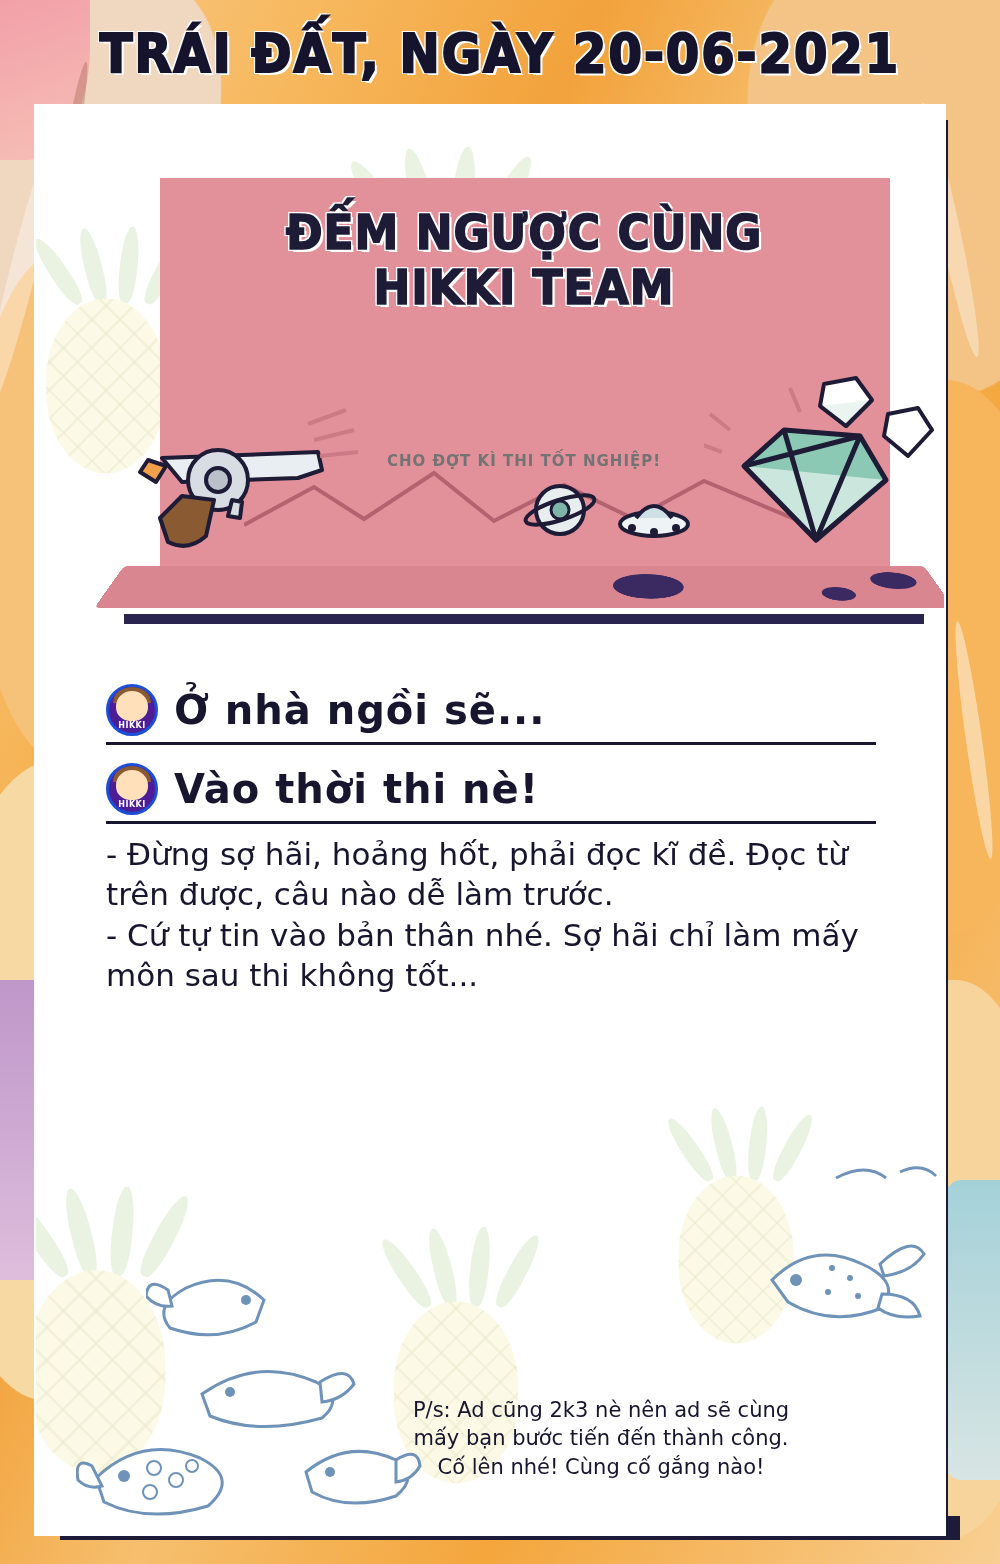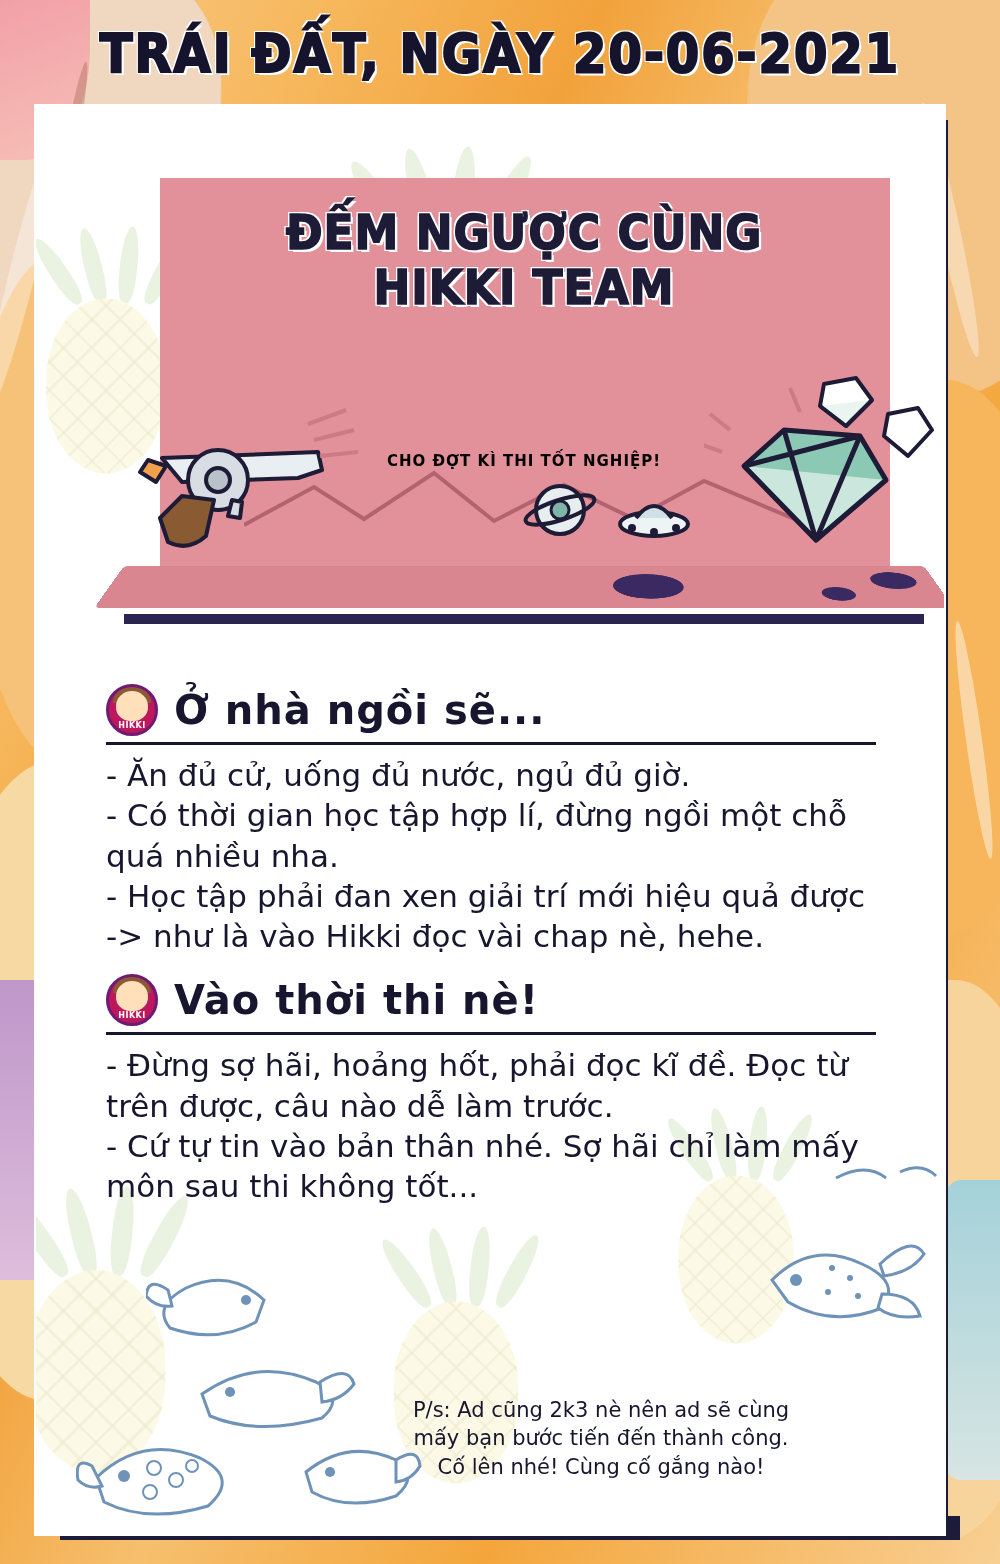--- a/index.html
+++ b/index.html
@@ -104,30 +104,30 @@
     text-shadow:2px 3px 0 #ffffff,-2px -2px 0 #fff,2px -2px 0 #fff,-2px 2px 0 #fff;
   }
   .countdown .num{
     font-size:72px;color:#f4c33a;
     -webkit-text-stroke:3px #1d1b36;
     text-shadow:3px 4px 0 #ffffff;
     vertical-align:-8px;padding:0 6px;
   }
   .bsub{
     position:absolute;left:0;right:0;top:278px;text-align:center;
-    font-size:15px;font-weight:bold;letter-spacing:1px;color:#000000;
+    font-size:15px;font-weight:bold;letter-spacing:1px;color:#737373;
   }
   .gun,.diamond,.ufo{position:absolute;}
 
   
   .content{position:absolute;left:70px;top:572px;width:770px;z-index:4;}
   .sec-head{display:flex;align-items:center;gap:16px;margin-top:6px;}
   .avatar{
     width:46px;height:46px;border-radius:50%;
-    background:#be185d;border:3px solid #701a75;
+    background:#4c1d95;border:3px solid #1d4ed8;
     position:relative;flex:0 0 auto;overflow:hidden;
   }
   .avatar .face{position:absolute;left:7px;top:4px;width:32px;height:30px;background:#ffe0bb;border-radius:50% 50% 45% 45%;}
   .avatar .hair{position:absolute;left:4px;top:0;width:38px;height:16px;background:#8a5a33;border-radius:20px 20px 0 0;}
   .avatar .tag{position:absolute;left:0;right:0;bottom:3px;text-align:center;font-size:8px;font-weight:bold;color:#fff;letter-spacing:.5px;}
   .sec-title{
     font-size:40px;font-weight:bold;color:#18162f;
     font-family:"DejaVu Sans", sans-serif;
     letter-spacing:1px;
   }
@@ -307,23 +307,20 @@
 
     <div class="sec-head">
       <div class="avatar">
         <div class="hair"></div>
         <div class="face"></div>
         <div class="tag">HIKKI</div>
       </div>
       <div class="sec-title">Ở nhà ngồi sẽ...</div>
     </div>
     <div class="rule"></div>
-    <p class="para">- Ăn đủ cử, uống đủ nước, ngủ đủ giờ.
-- Có thời gian học tập hợp lí, đừng ngồi một chỗ quá nhiều nha.
-- Học tập phải đan xen giải trí mới hiệu quả được -&gt; như là vào Hikki đọc vài chap nè, hehe.</p>
 
     <div class="sec-head" style="margin-top:18px;">
       <div class="avatar">
         <div class="hair"></div>
         <div class="face"></div>
         <div class="tag">HIKKI</div>
       </div>
       <div class="sec-title">Vào thời thi nè!</div>
     </div>
     <div class="rule"></div>

